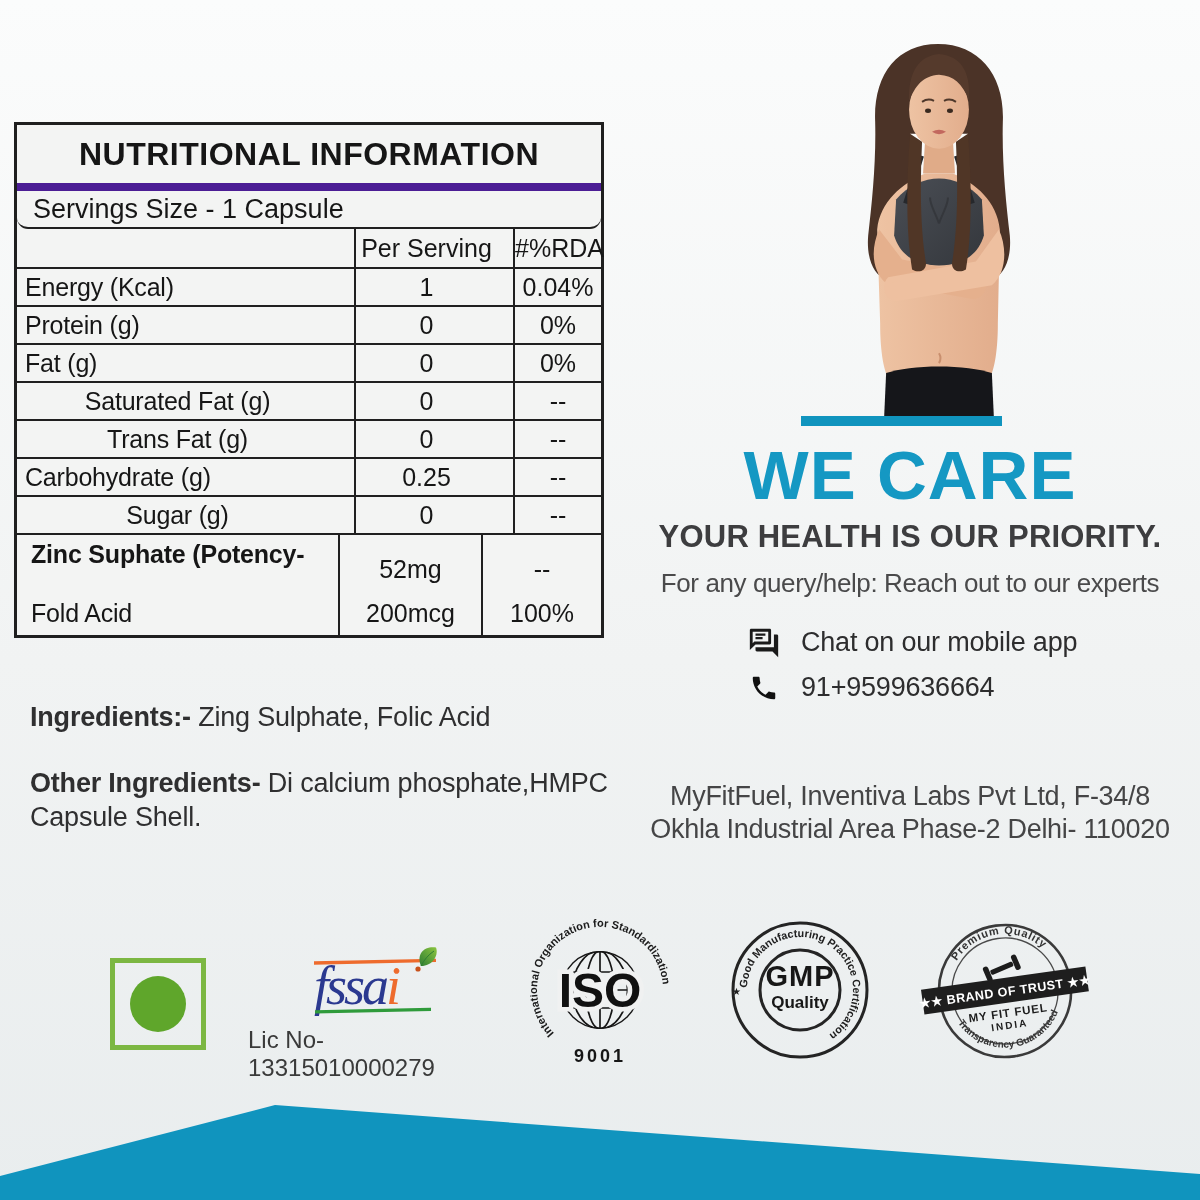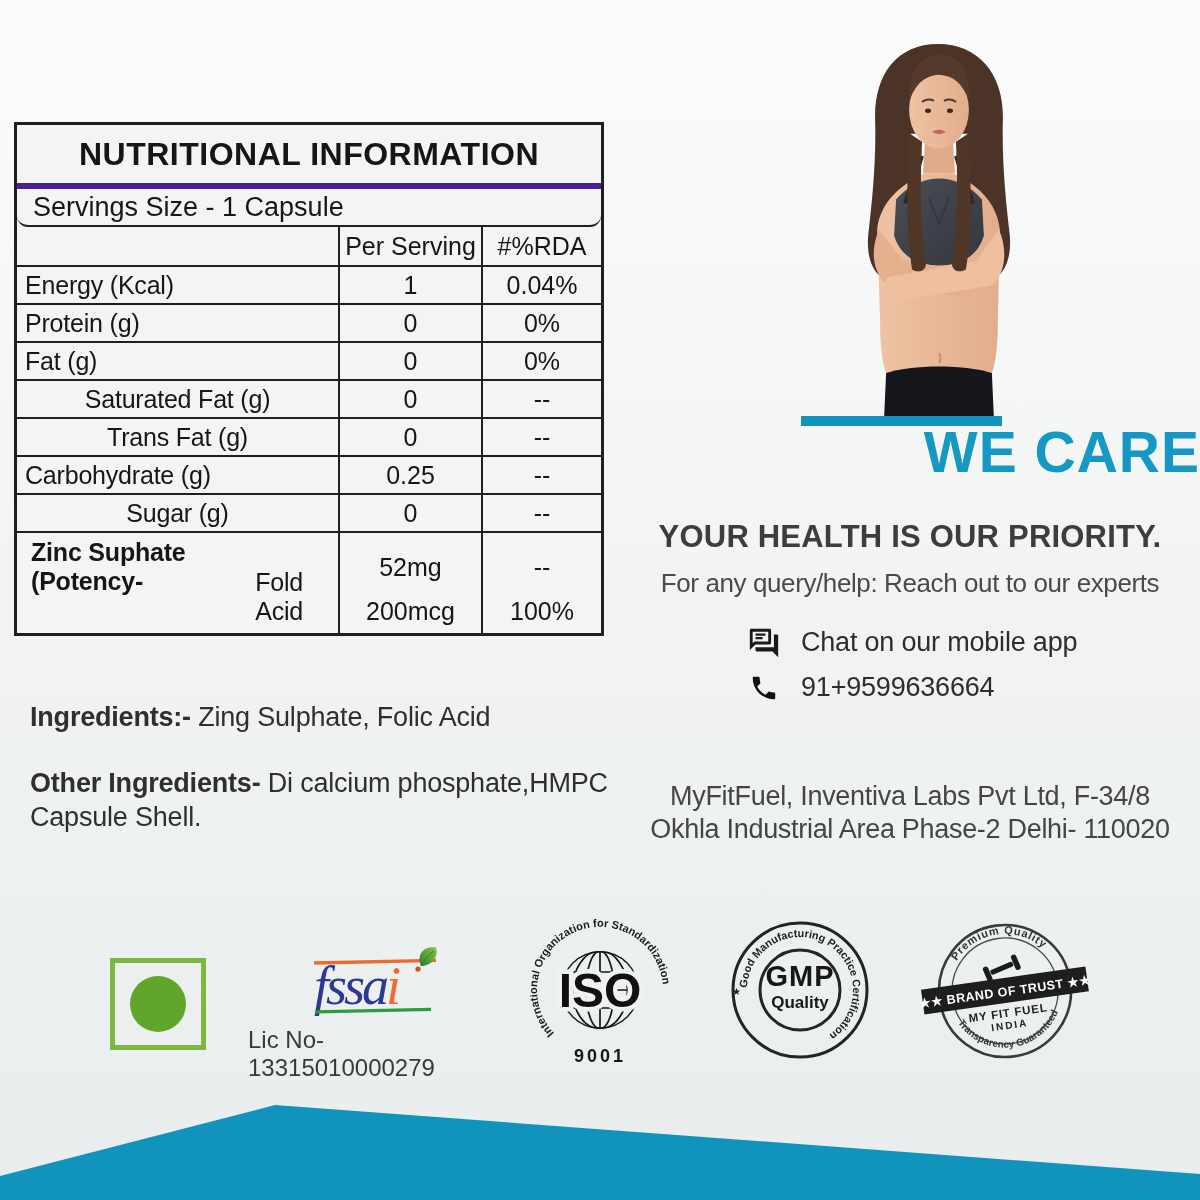--- a/index.html
+++ b/index.html
@@ -3,51 +3,51 @@
 <meta charset="utf-8">
 <style>
   html,body{margin:0;padding:0;}
   body{width:1200px;height:1200px;font-family:"Liberation Sans",sans-serif;}
   .canvas{position:relative;width:1200px;height:1200px;overflow:hidden;
           background:linear-gradient(180deg,#fbfcfc 0%,#f1f3f3 55%,#e9edee 100%);}
 
   
   .nutrition-table{position:absolute;left:14px;top:122px;width:590px;border:3px solid #1f1f1f;
                    background:#f3f4f3;box-sizing:border-box;color:#161616;}
-  .t-title{height:58px;border-bottom:6px solid #4c1d95;display:flex;align-items:center;justify-content:center;
+  .t-title{height:58px;border-bottom:8px solid #4c1d95;display:flex;align-items:center;justify-content:center;
            font-size:32px;font-weight:bold;letter-spacing:.5px;}
   .t-serv{height:36px;border-bottom:2px solid #1f1f1f;display:flex;align-items:center;padding-left:16px;font-size:27px;border-radius:11px;}
-  .t-row{display:flex;border-bottom:2px solid #1f1f1f;height:36px;}
+  .t-row{display:flex;border-bottom:2px solid #1f1f1f;height:36px;gap:16px;}
   .t-row.head{height:38px;}
   .cell-label{flex:0 0 321px;display:flex;align-items:center;padding-left:8px;box-sizing:border-box;font-size:25px;letter-spacing:-.2px;}
   .cell-label.center{justify-content:center;padding-left:0;border-radius:18px;}
   .cell-val{flex:0 0 143px;border-left:2px solid #1f1f1f;display:flex;align-items:center;justify-content:center;
             font-size:25px;box-sizing:border-box;}
   .cell-rda{flex:1;border-left:2px solid #1f1f1f;display:flex;align-items:center;justify-content:center;
             font-size:25px;box-sizing:border-box;}
   .t-zinc{display:flex;height:100px;border-bottom:none;}
-  .z-label{flex:0 0 321px;box-sizing:border-box;padding:5px 0 7px 14px;display:flex;}
+  .z-label{flex:0 0 321px;box-sizing:border-box;padding:5px 0 7px 14px;display:flex;flex-direction:column;}
   .z-l1{font-weight:bold;font-size:25px;line-height:29px;letter-spacing:-.2px;}
   .z-l2{font-size:24px;line-height:27px;letter-spacing:-.2px;}
   .z-l3{margin-top:auto;font-size:25px;letter-spacing:-.2px;}
   .z-col{flex:0 0 143px;border-left:2px solid #1f1f1f;box-sizing:border-box;display:flex;flex-direction:column;
          padding:5px 0 7px;font-size:25px;text-align:center;}
   .z-col.rda{flex:1;}
   .z-top{flex:1;display:flex;align-items:center;justify-content:center;}
   .z-bot{}
 
   
   .ingredients{position:absolute;left:30px;top:702px;font-size:27px;color:#2f2f30;letter-spacing:-.2px;}
   .other-ingredients{position:absolute;left:30px;top:766px;width:600px;font-size:27px;line-height:34px;color:#2f2f30;letter-spacing:-.2px;}
 
   
   .hero{position:absolute;left:778px;top:24px;width:322px;height:393px;}
   .hero-bar{position:absolute;left:801px;top:416px;width:201px;height:10px;background:#1094be;}
-  .we-care{position:absolute;left:620px;top:419px;width:580px;text-align:right;
-           font-size:57px;font-weight:bold;color:#1598c3;letter-spacing:1px;}
+  .we-care{position:absolute;left:620px;top:436px;width:580px;text-align:center;
+           font-size:69px;font-weight:bold;color:#1598c3;letter-spacing:1px;}
   .priority{position:absolute;left:618px;top:519px;width:584px;text-align:center;
             font-size:31px;font-weight:bold;color:#3d3d3f;letter-spacing:.2px;}
   .helper{position:absolute;left:618px;top:568px;width:584px;text-align:center;font-size:26px;
           color:#4a4a4b;letter-spacing:-.4px;}
   .contacts{position:absolute;left:745px;top:620px;}
   .contact-row{display:flex;align-items:center;height:45px;}
   .contact-icon{width:38px;display:flex;justify-content:center;align-items:center;}
   .contact-text{margin-left:18px;font-size:27px;color:#2d2d2e;letter-spacing:-.2px;}
   .address{position:absolute;left:616px;top:780px;width:588px;text-align:center;font-size:27px;line-height:33px;
            color:#454546;letter-spacing:-.3px;}

